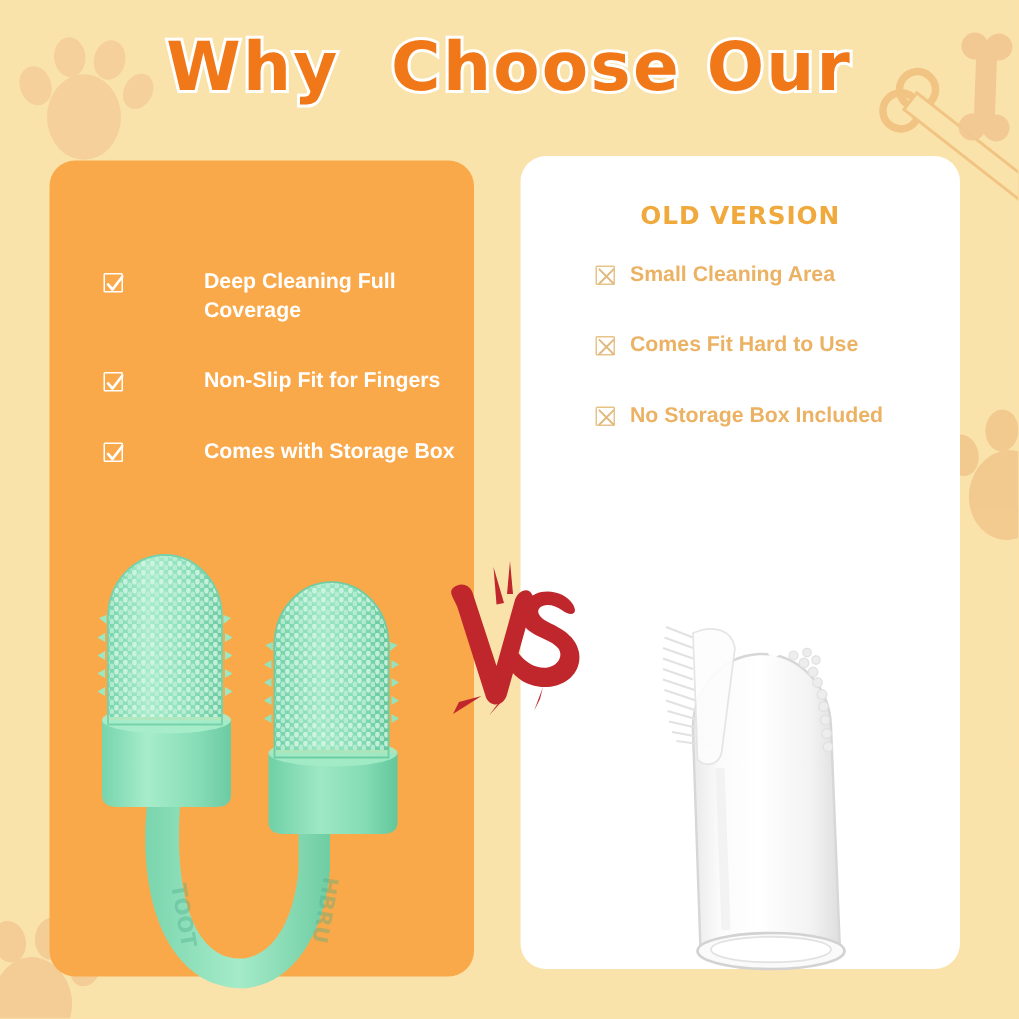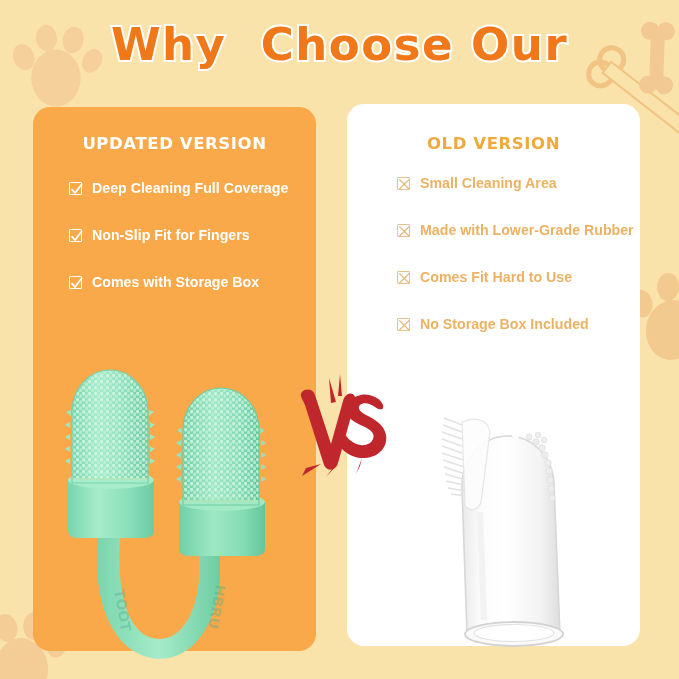--- a/index.html
+++ b/index.html
@@ -104,21 +104,21 @@
     left: 0;
     width: 100%;
   }
   .card-left .feature-list { top: 72px; left: 36px; width: 247px; }
   .card-right .feature-list { top: 70px; left: 50px; width: 260px; text-align: center; }
 
   .feature-row {
     display: flex;
     align-items: flex-start;
   }
-  .card-left .feature-row { margin-bottom: 28px; }
+  .card-left .feature-row { margin-bottom: 28px; gap: 44px; }
   .card-right .feature-row { margin-bottom: 28px; }
 
   .cbox {
     flex: 0 0 auto;
     width: 13px;
     height: 13px;
     box-sizing: border-box;
     border: 1.3px solid;
     margin-top: 3px;
     margin-right: 10px;
@@ -214,21 +214,20 @@
       <circle cx="27" cy="-8" r="9"></circle>
       <circle cx="27" cy="8" r="9"></circle>
     </g>
   </svg>
 
   <div class="title-wrap">
     <span class="title">Why  Choose Our</span>
   </div>
 
   <div class="card card-left">
-    <div class="card-title">UPDATED VERSION</div>
 
     <div class="feature-list">
 
       <div class="feature-row">
         <span class="cbox">
           <svg width="15" height="15" viewBox="0 0 15 15">
             <path d="M3 7.6 L6 11 L12.5 2.5" stroke="#ffffff" stroke-width="1.8" fill="none" stroke-linecap="round" stroke-linejoin="round"></path>
           </svg>
         </span>
         <span class="feature-text">Deep Cleaning Full Coverage</span>
@@ -263,28 +262,20 @@
 
       <div class="feature-row">
         <span class="cbox">
           <svg width="15" height="15" viewBox="0 0 15 15">
             <path d="M2.6 2.6 L12 12 M12 2.6 L2.6 12" stroke="#e2b97c" stroke-width="1.3" fill="none" stroke-linecap="round"></path>
           </svg>
         </span>
         <span class="feature-text">Small Cleaning Area</span>
       </div>
 
-      <div class="feature-row">
-        <span class="cbox">
-          <svg width="15" height="15" viewBox="0 0 15 15">
-            <path d="M2.6 2.6 L12 12 M12 2.6 L2.6 12" stroke="#e2b97c" stroke-width="1.3" fill="none" stroke-linecap="round"></path>
-          </svg>
-        </span>
-        <span class="feature-text">Made with Lower-Grade Rubber</span>
-      </div>
 
       <div class="feature-row">
         <span class="cbox">
           <svg width="15" height="15" viewBox="0 0 15 15">
             <path d="M2.6 2.6 L12 12 M12 2.6 L2.6 12" stroke="#e2b97c" stroke-width="1.3" fill="none" stroke-linecap="round"></path>
           </svg>
         </span>
         <span class="feature-text">Comes Fit Hard to Use</span>
       </div>
 

